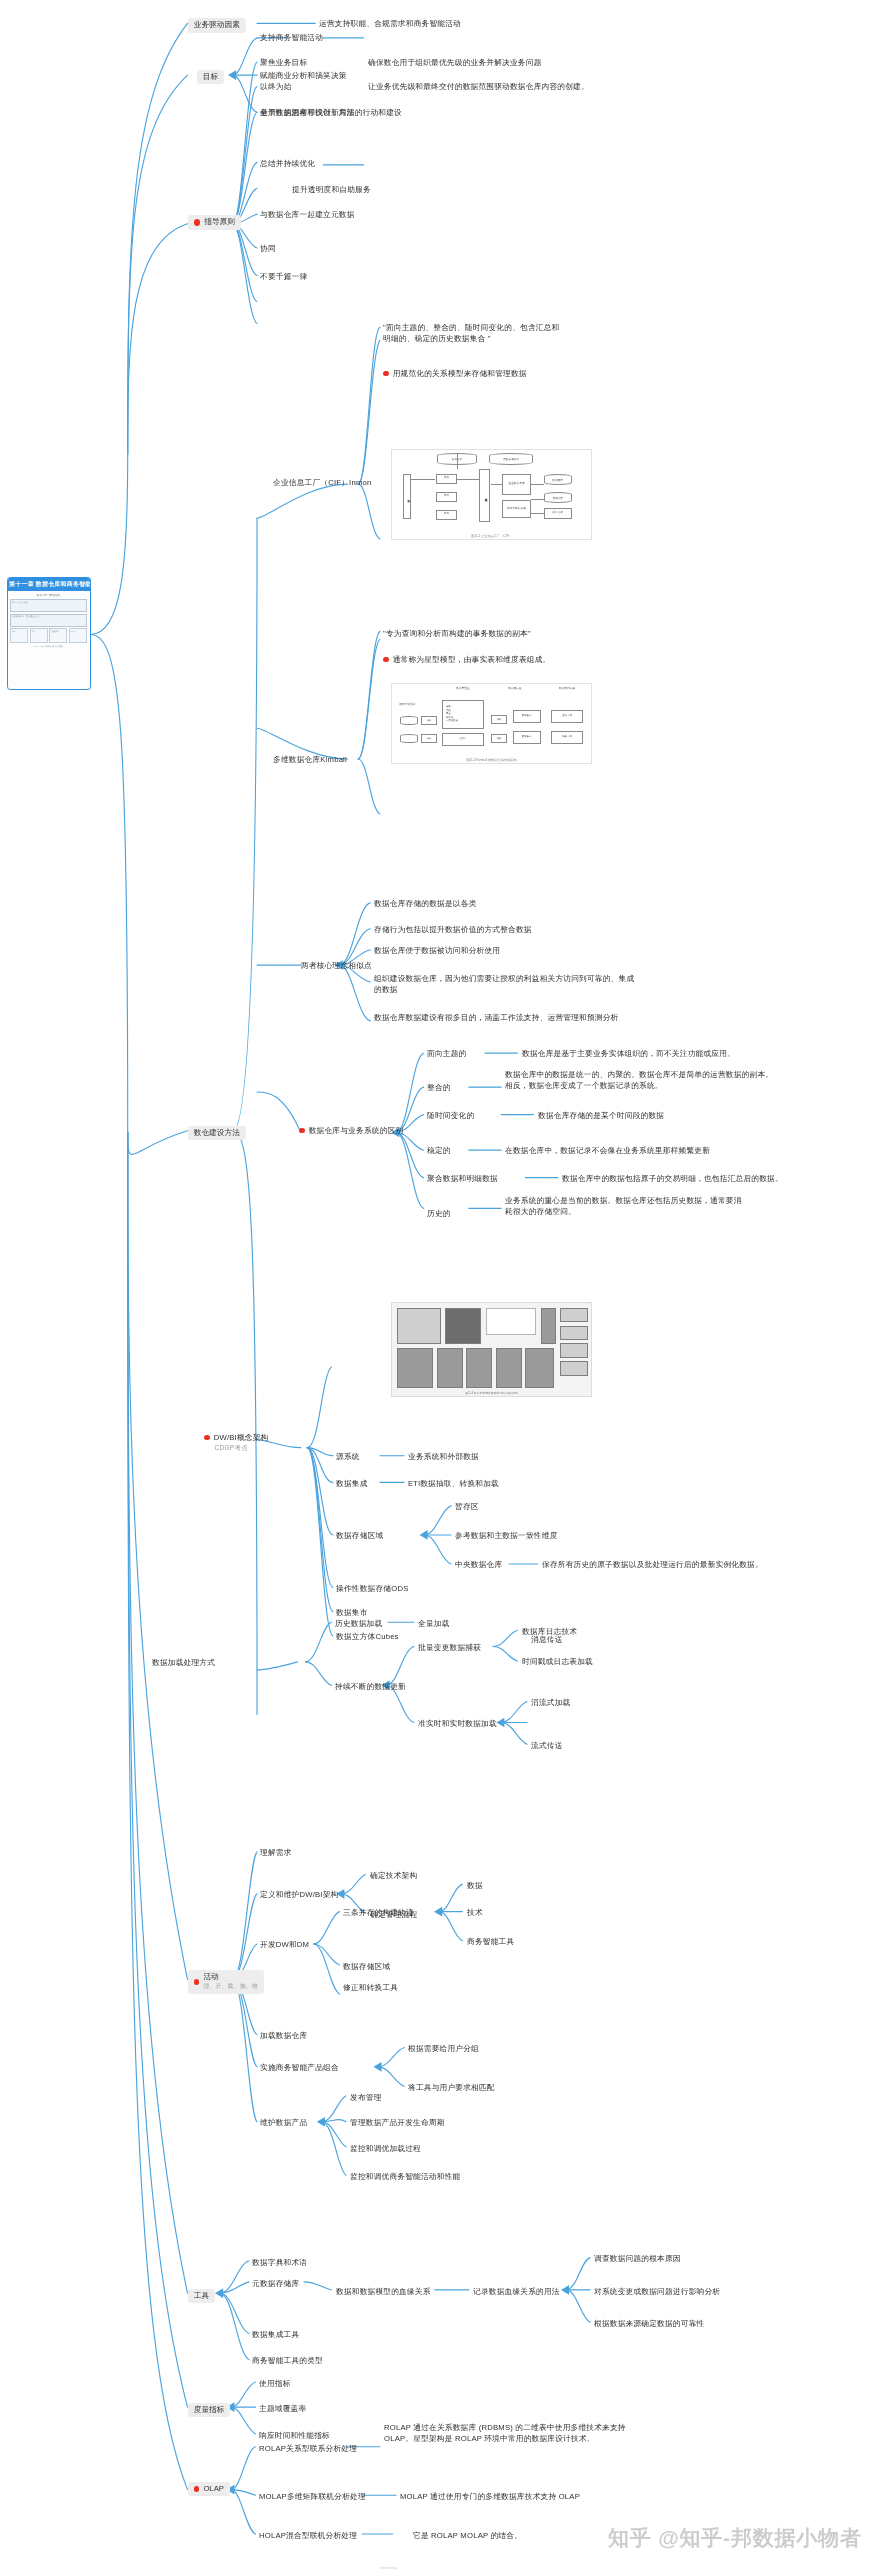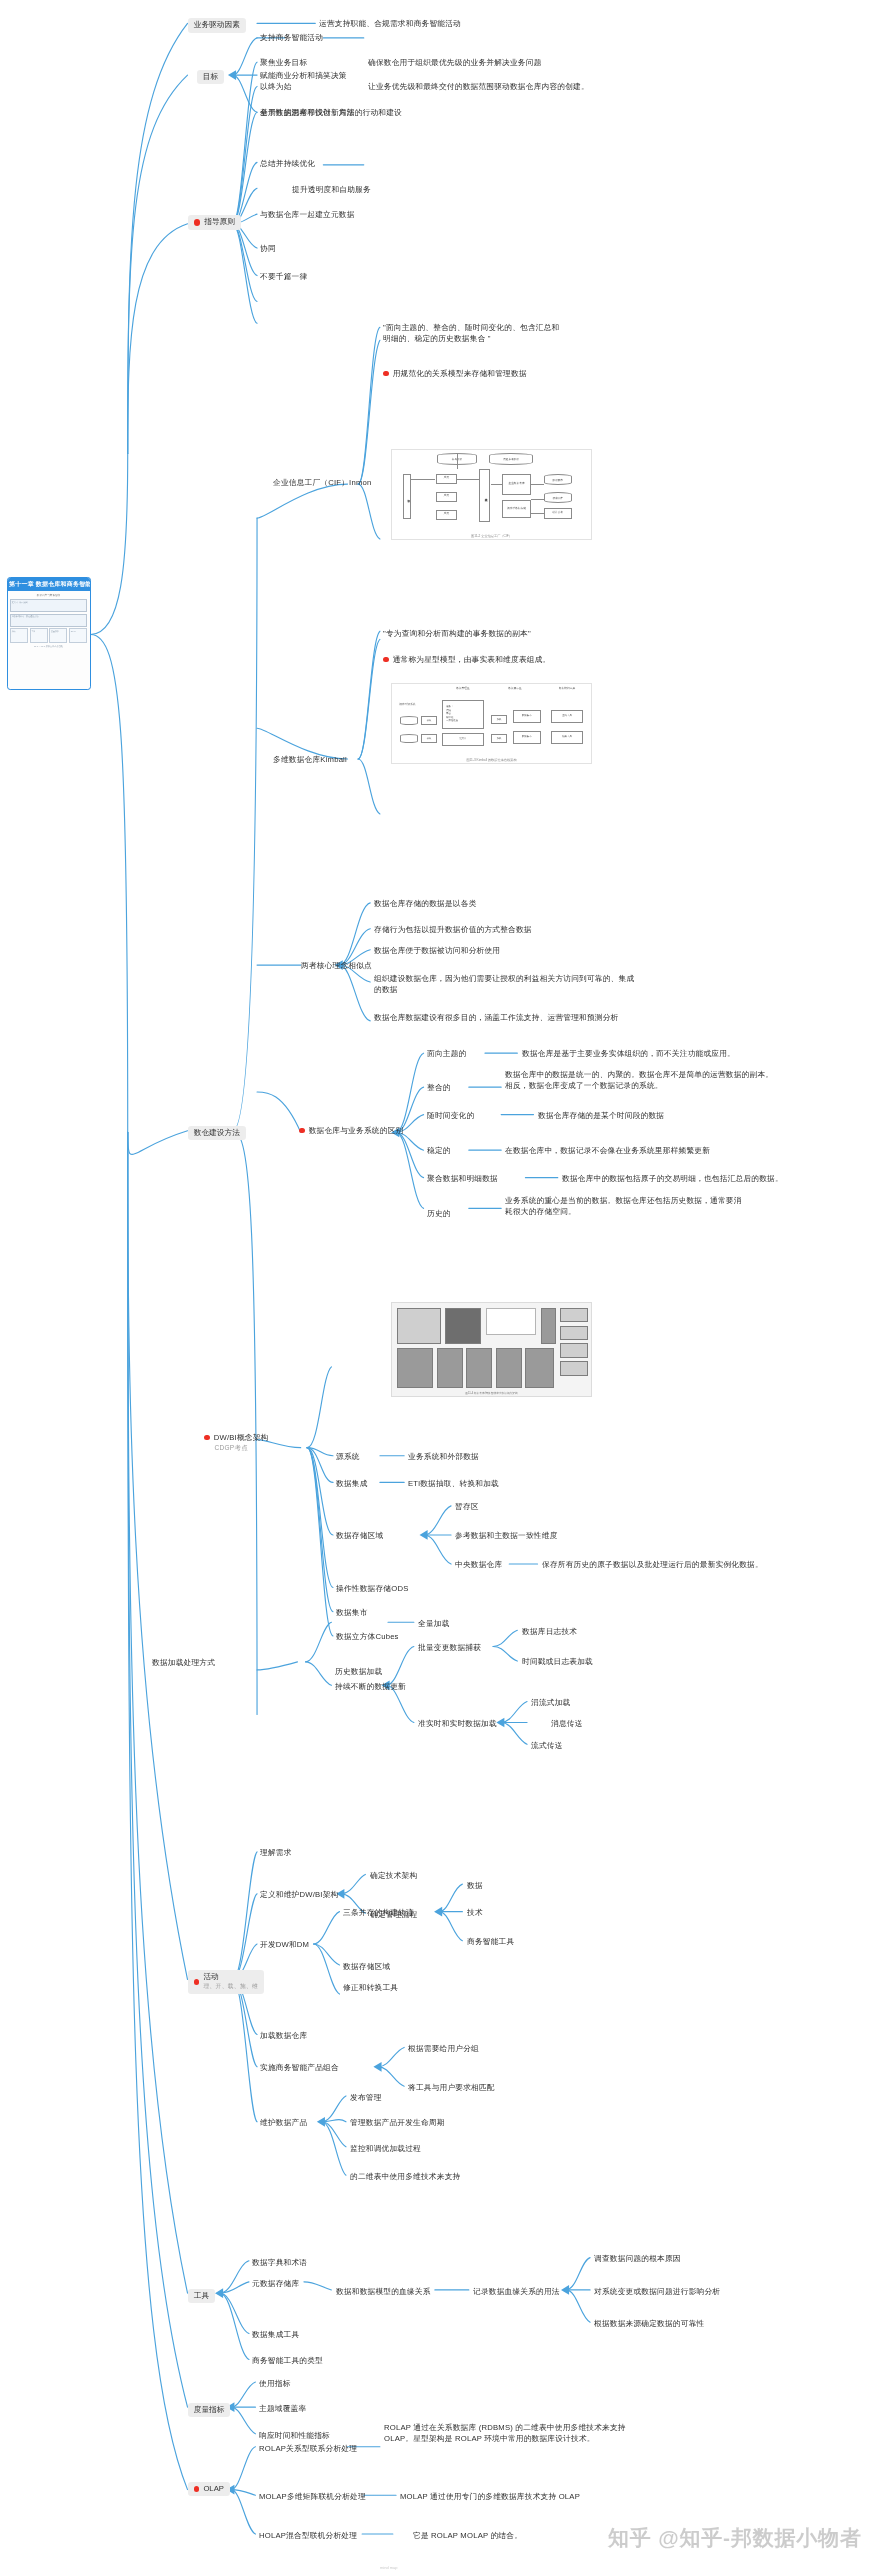--- a/index.html
+++ b/index.html
@@ -482,29 +482,29 @@
   <div class="node" style="left:336px; top:1530px;">数据存储区域</div>
   <div class="node" style="left:455px; top:1501px;">暂存区</div>
   <div class="node" style="left:455px; top:1530px;">参考数据和主数据一致性维度</div>
   <div class="node" style="left:455px; top:1559px;">中央数据仓库</div>
   <div class="node" style="left:542px; top:1559px;">保存所有历史的原子数据以及批处理运行后的最新实例化数据。</div>
   <div class="node" style="left:336px; top:1583px;">操作性数据存储ODS</div>
   <div class="node" style="left:336px; top:1607px;">数据集市</div>
   <div class="node" style="left:336px; top:1631px;">数据立方体Cubes</div>
 
   <div class="node" style="left:152px; top:1657px;">数据加载处理方式</div>
-  <div class="node" style="left:335px; top:1666px;font-family:Liberation Serif, serif;">历史数据加载</div>
+  <div class="node" style="left:335px; top:1618px;font-family:Liberation Serif, serif;">历史数据加载</div>
   <div class="node" style="left:418px; top:1618px;">全量加载</div>
   <div class="node" style="left:335px; top:1681px;">持续不断的数据更新</div>
   <div class="node" style="left:418px; top:1642px;">批量变更数据捕获</div>
   <div class="node" style="left:522px; top:1626px;">数据库日志技术</div>
   <div class="node" style="left:522px; top:1656px;">时间戳或日志表加载</div>
   <div class="node" style="left:418px; top:1718px;">准实时和实时数据加载</div>
   <div class="node" style="left:531px; top:1697px;">涓流式加载</div>
-  <div class="node" style="left:531px; top:1718px;margin-left:20px;">消息传送</div>
+  <div class="node" style="left:531px; top:1634px;">消息传送</div>
   <div class="node" style="left:531px; top:1740px;">流式传送</div>
 
   <div class="pill-wrap" style="left:188px; top:1970px;">
     <span class="pill with-dot">
       <i class="dot dot-sm"></i>
       <span style="display:block;">
         <span>活动</span>
         <span class="sub">理、开、载、施、维</span>
       </span>
     </span>
@@ -521,21 +521,21 @@
   <div class="node" style="left:343px; top:1961px;">数据存储区域</div>
   <div class="node" style="left:343px; top:1982px;">修正和转换工具</div>
   <div class="node" style="left:260px; top:2030px;">加载数据仓库</div>
   <div class="node" style="left:260px; top:2062px;">实施商务智能产品组合</div>
   <div class="node" style="left:408px; top:2043px;">根据需要给用户分组</div>
   <div class="node" style="left:408px; top:2082px;">将工具与用户要求相匹配</div>
   <div class="node" style="left:260px; top:2117px;">维护数据产品</div>
   <div class="node" style="left:350px; top:2092px;">发布管理</div>
   <div class="node" style="left:350px; top:2117px;">管理数据产品开发生命周期</div>
   <div class="node" style="left:350px; top:2143px;">监控和调优加载过程</div>
-  <div class="node" style="left:350px; top:2171px;">的二维表中使用多维技术来支持</div>
+  <div class="node" style="left:350px; top:2171px;">监控和调优商务智能活动和性能</div>
 
   <div class="pill-wrap" style="left:188px; top:2286px;">
     <span class="pill">工具</span>
   </div>
   <div class="node" style="left:252px; top:2257px;">数据字典和术语</div>
   <div class="node" style="left:252px; top:2278px;">元数据存储库</div>
   <div class="node" style="left:336px; top:2286px;">数据和数据模型的血缘关系</div>
   <div class="node" style="left:473px; top:2286px;">记录数据血缘关系的用法</div>
   <div class="node" style="left:594px; top:2253px;">调查数据问题的根本原因</div>
   <div class="node" style="left:594px; top:2286px;">对系统变更或数据问题进行影响分析</div>

